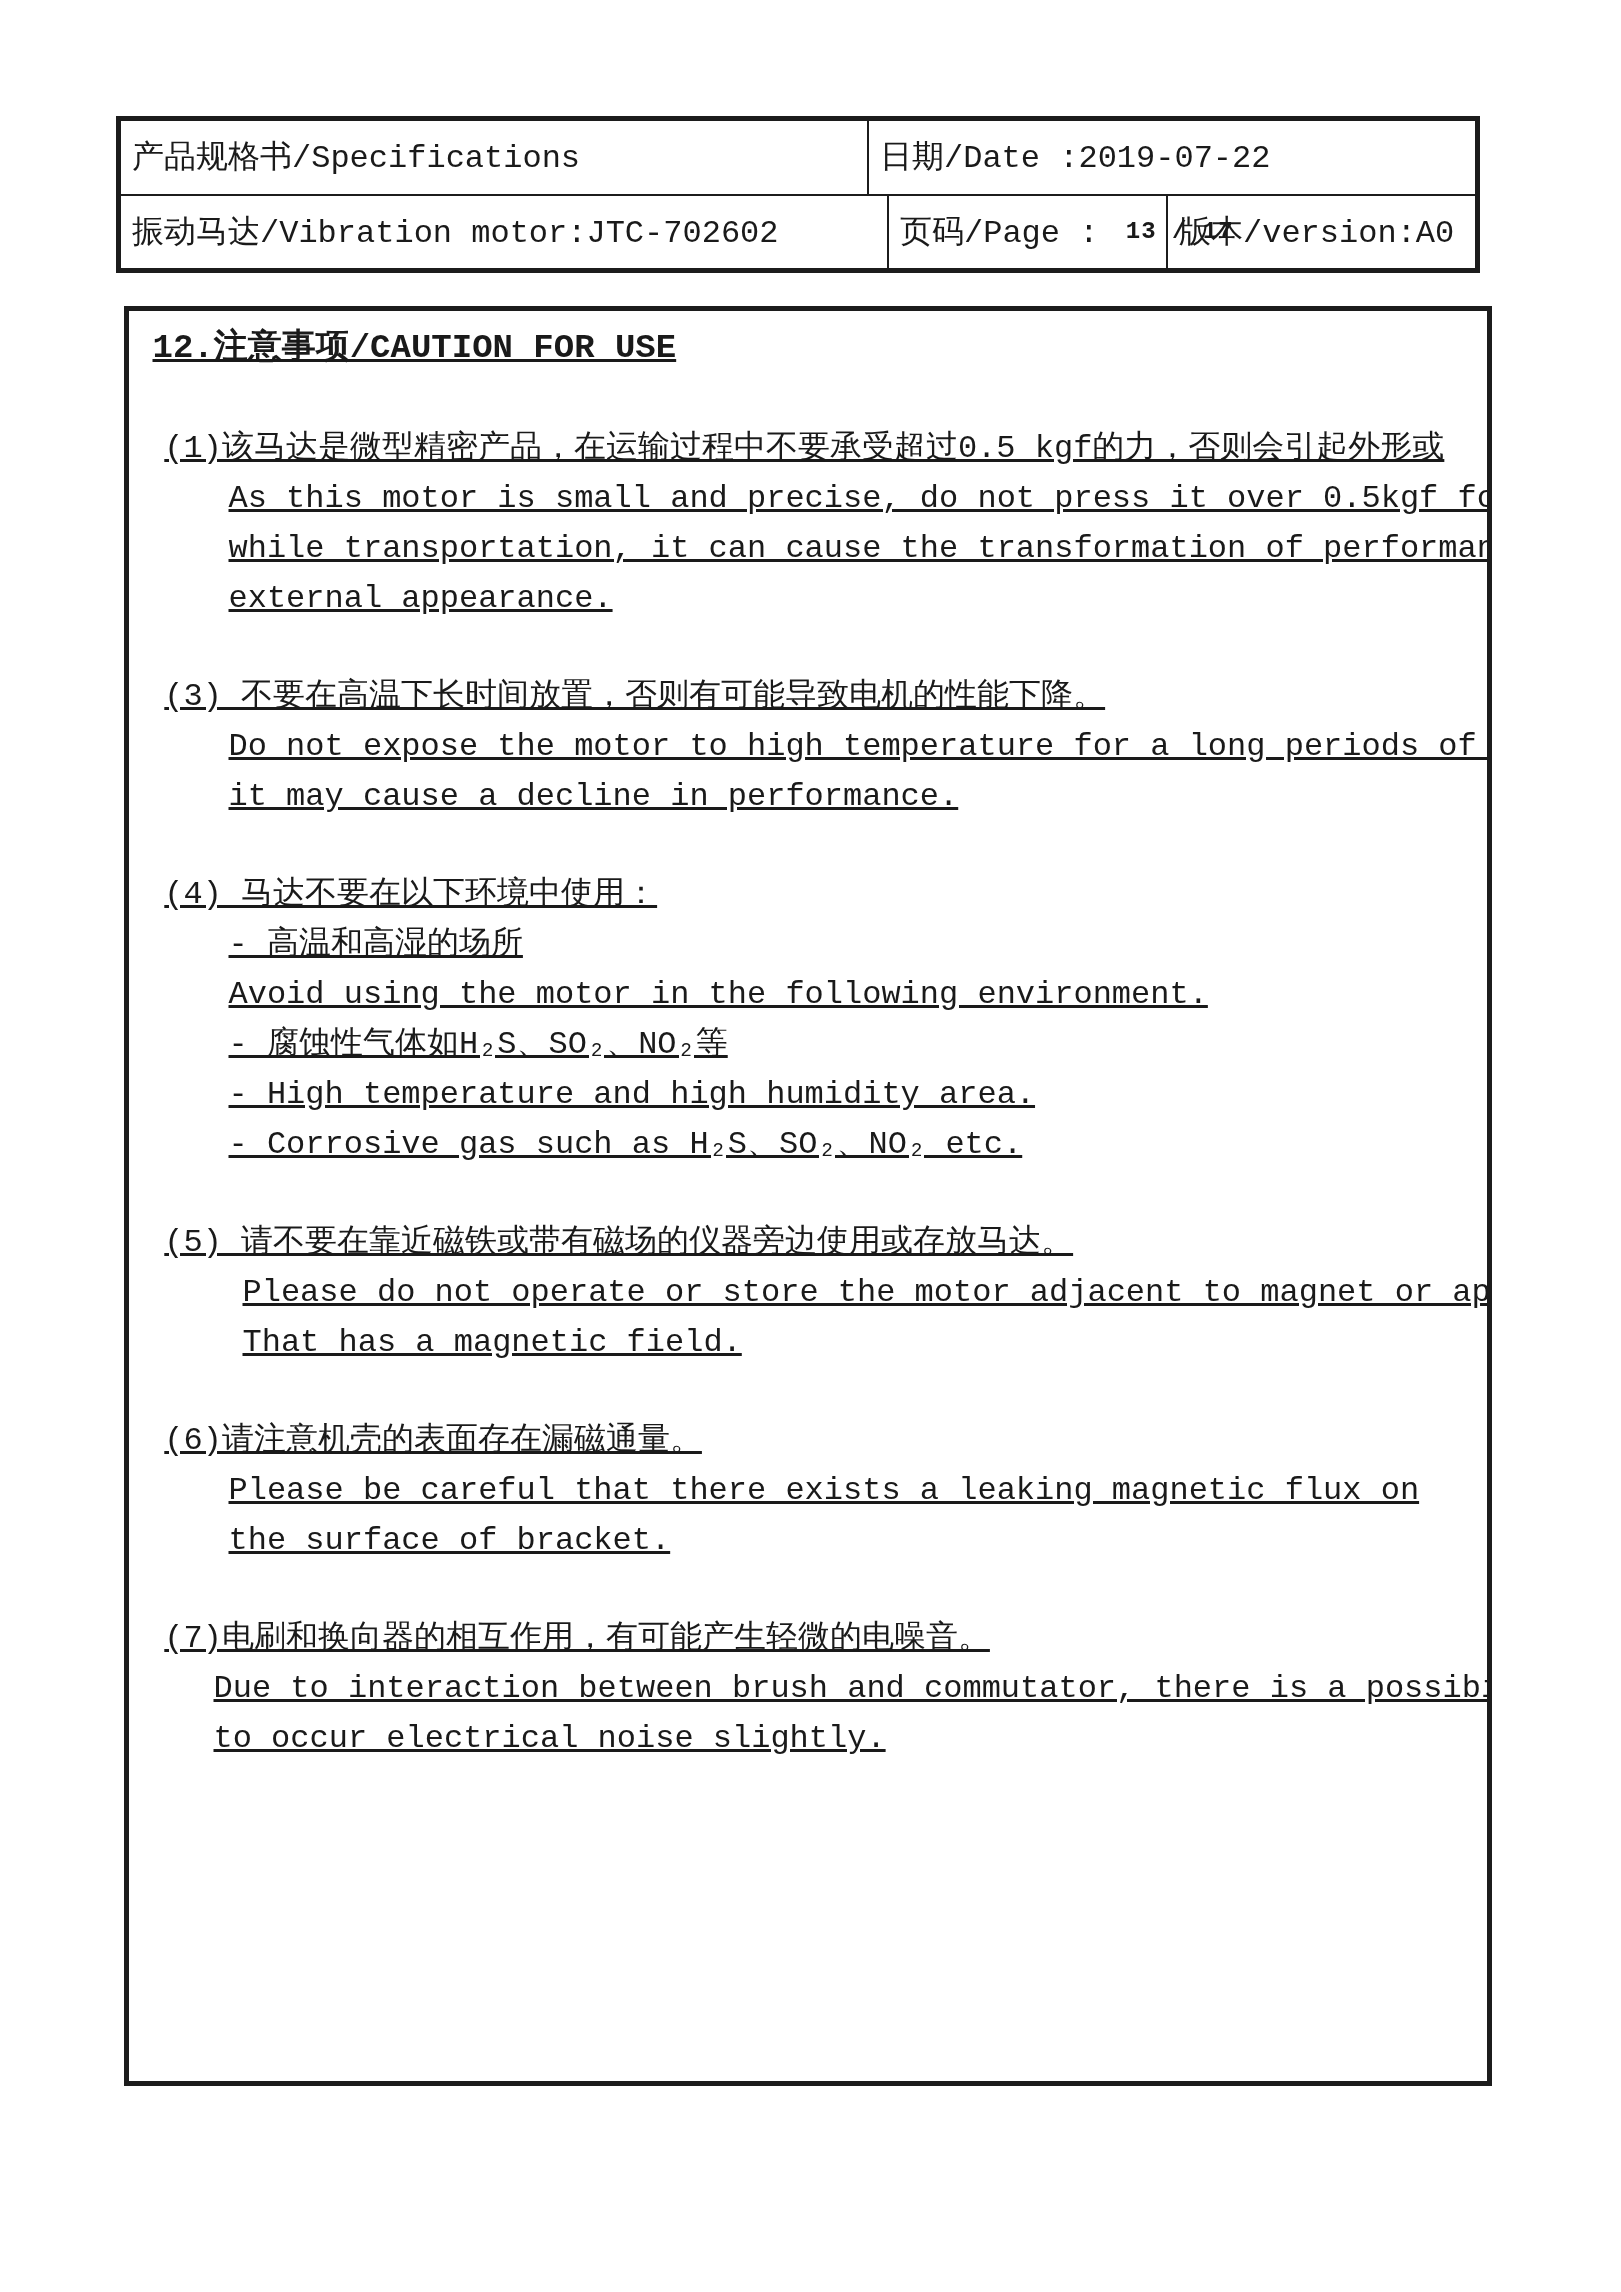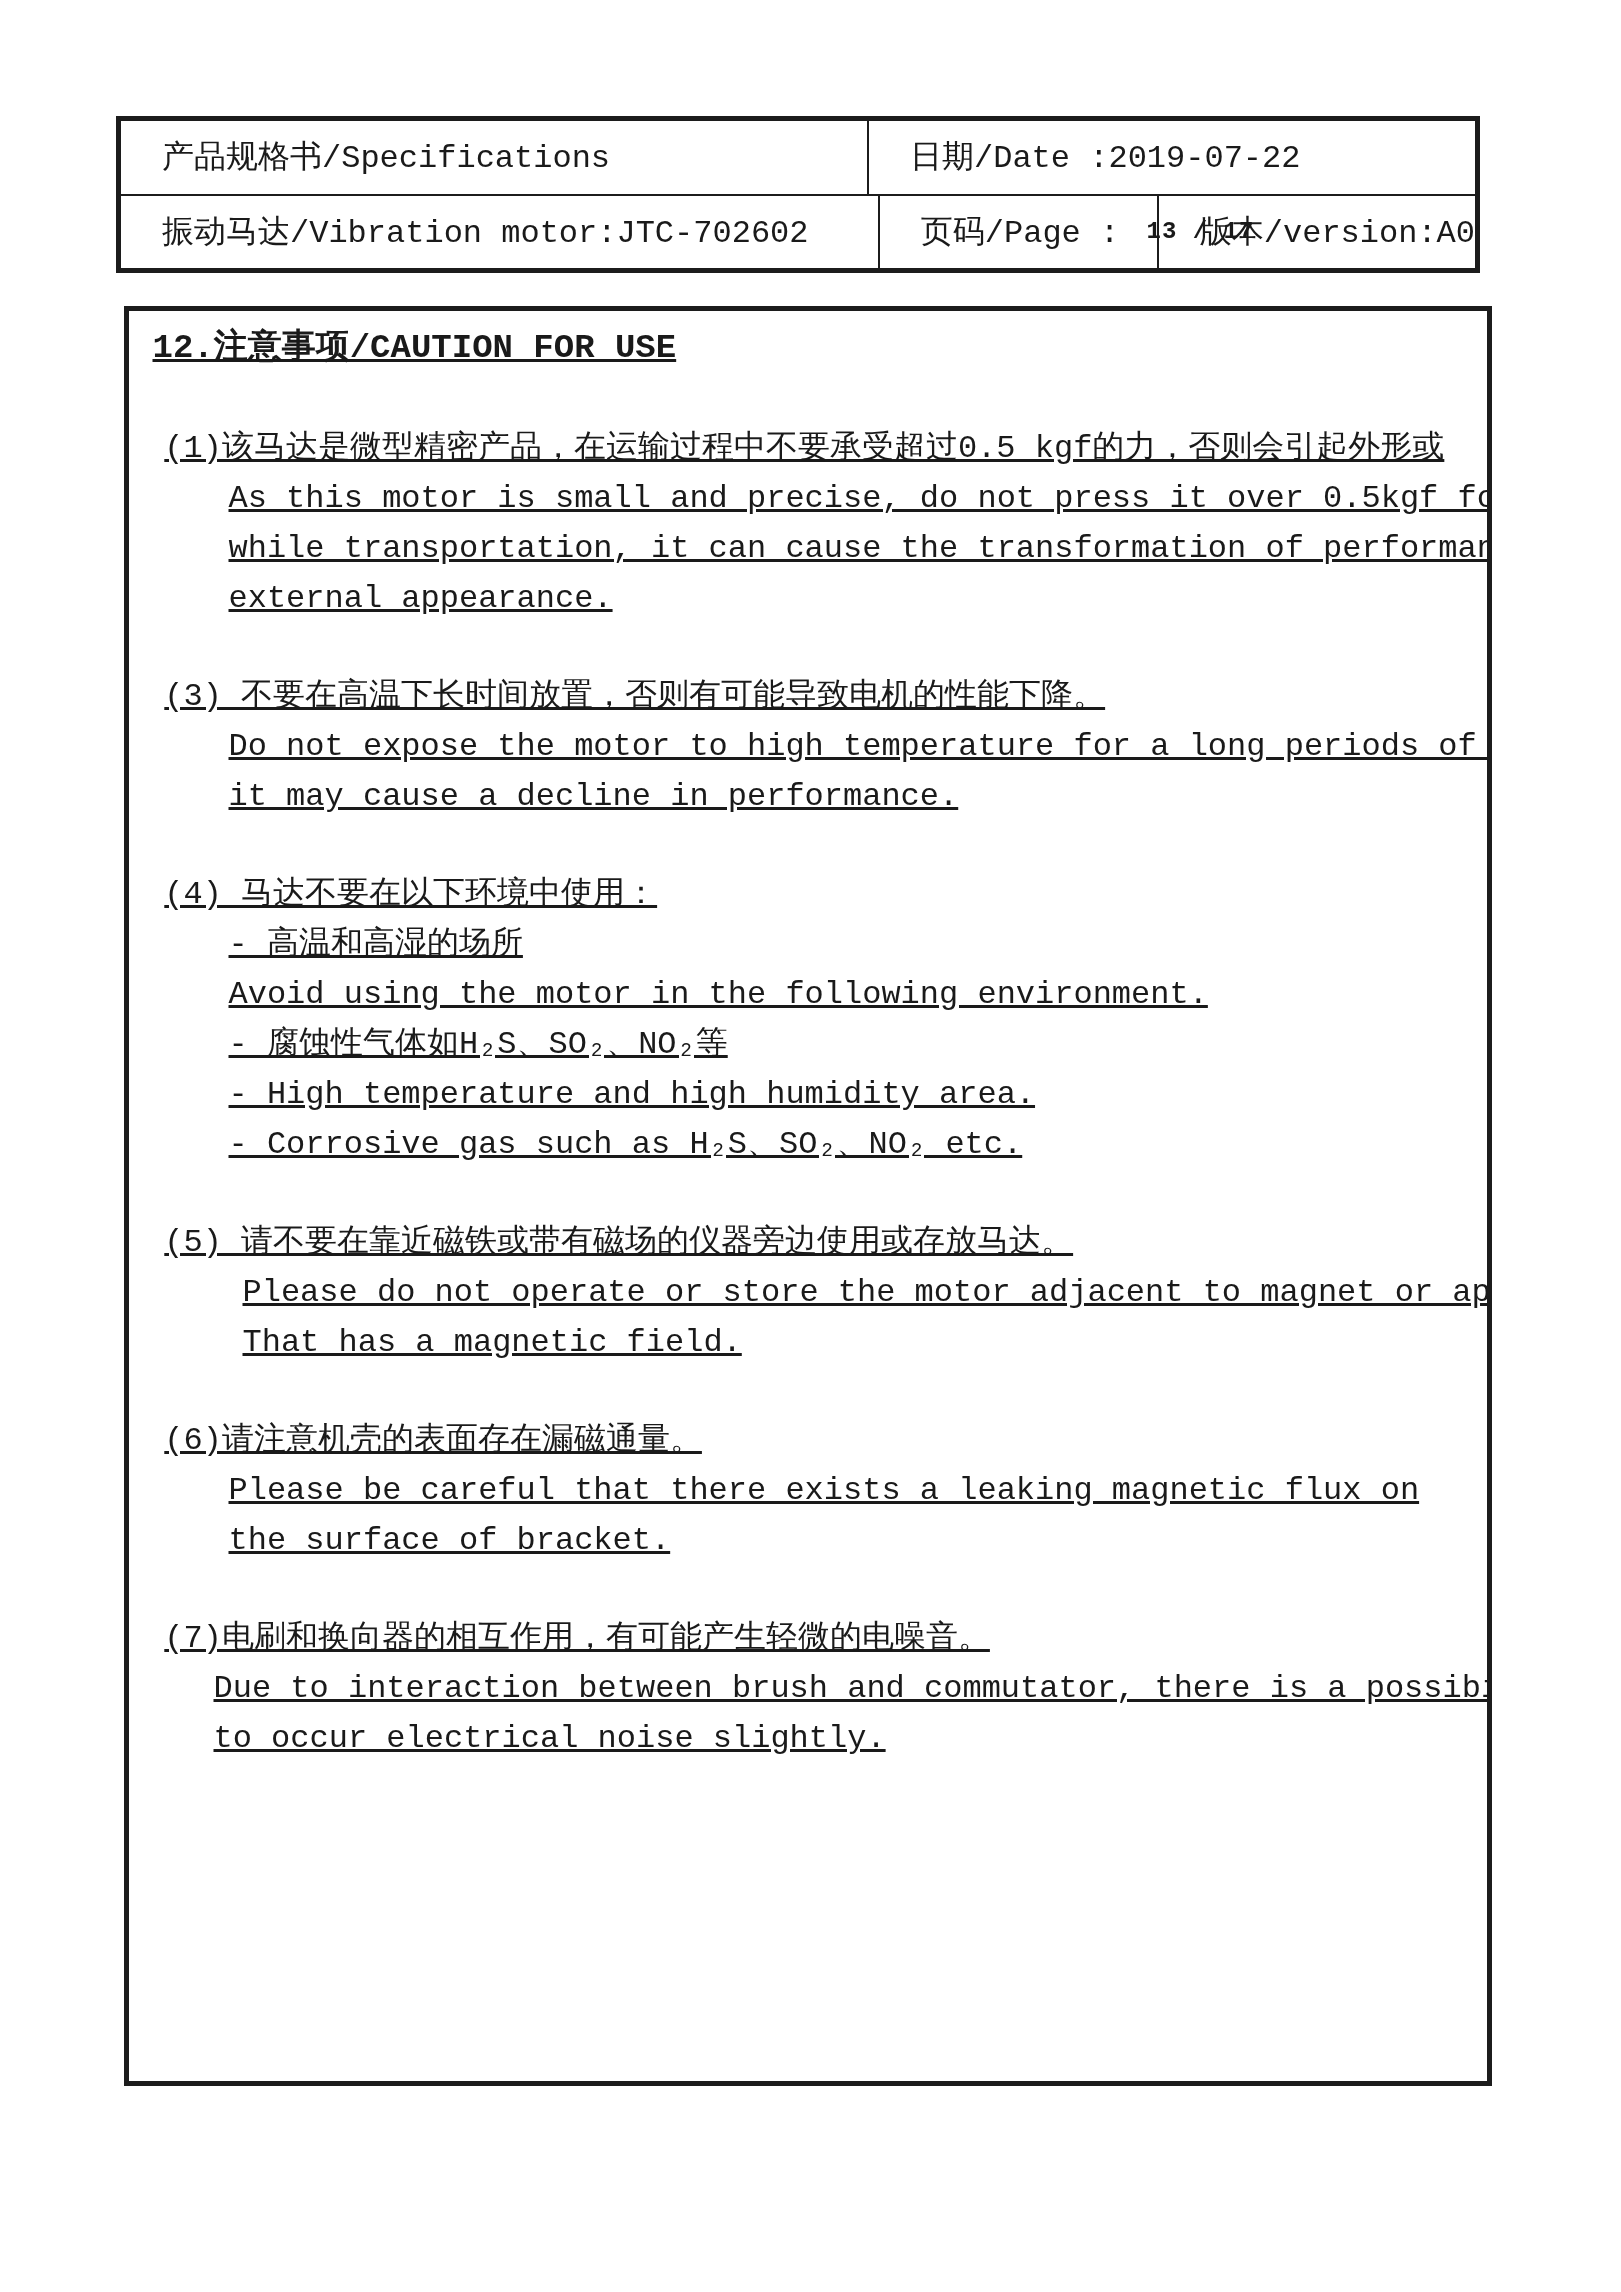--- a/index.html
+++ b/index.html
@@ -15,21 +15,21 @@
     position:absolute;left:116px;top:116px;
     width:1364px;height:157px;
     border:5.9px solid #1c1c1c;
     box-sizing:border-box;
     display:flex;flex-direction:column;
   }
   .hdr-row{display:flex;flex:1 1 0;min-height:0;}
   .hdr-row.r1{border-bottom:2px solid #1c1c1c;}
   .hdr-cell{
     display:flex;align-items:center;
-    padding-left:41px;
+    padding-left:11px;
     font-size:32px;
     white-space:nowrap;
     box-sizing:border-box;
   }
   .c-w1{width:746px;}
   .c-rest{flex:1 1 0;border-left:2.9px solid #1c1c1c;}
   .c-page{width:279px;border-left:2.9px solid #1c1c1c;margin-left:20px;}
   .c-ver{flex:1 1 0;border-left:2.9px solid #1c1c1c;}
   .pageval{
     font-family:Liberation Mono, monospace;

